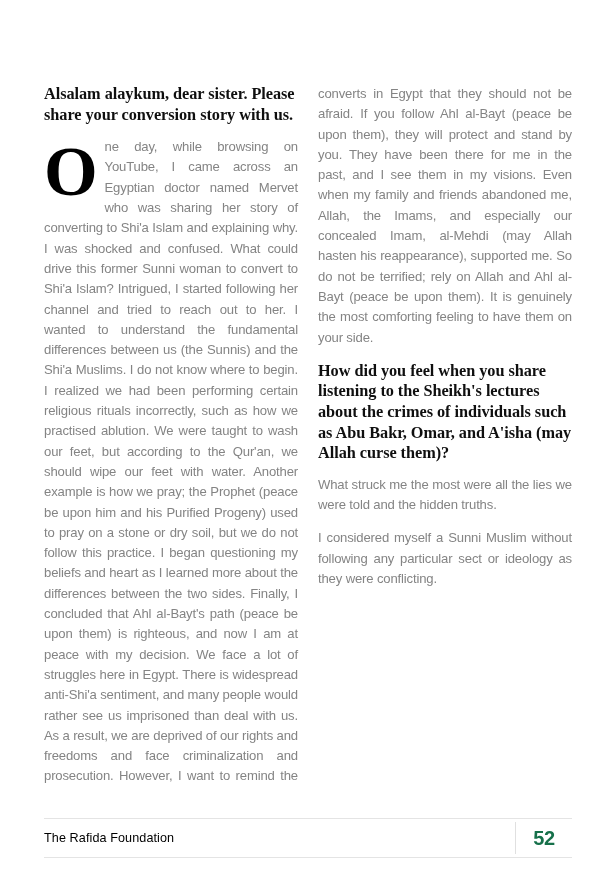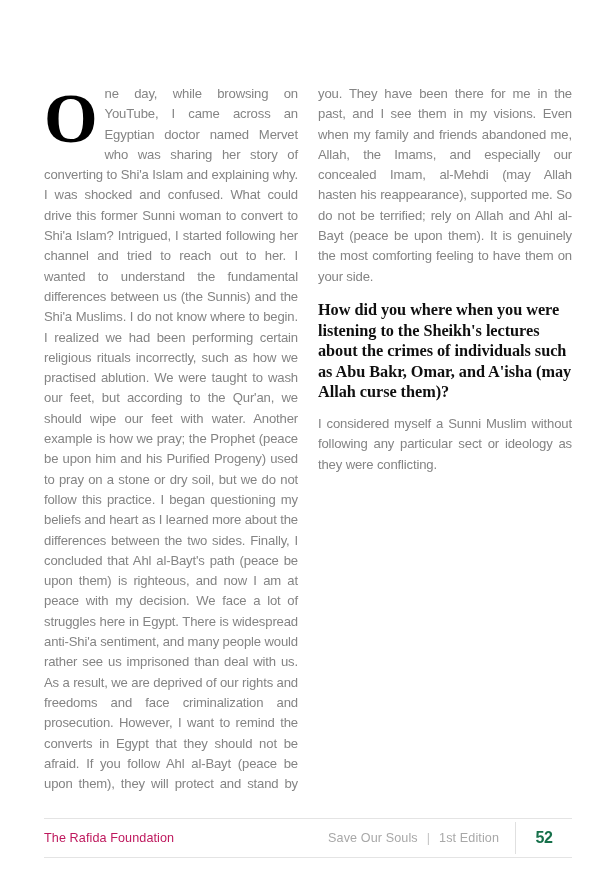--- a/index.html
+++ b/index.html
@@ -80,21 +80,21 @@
     width: 100%;
   }
   .footer-row {
     display: flex;
     align-items: center;
     height: 38px;
     position: relative;
   }
   .footer-left {
     font-size: 12.6px;
-    color: #be185d;
+    color: #000000;
     letter-spacing: 0.1px;
     flex: 0 0 auto;
   }
   .footer-spacer { flex: 1 1 auto; }
   .footer-mid {
     font-size: 12.6px;
     color: #a8a8a8;
     letter-spacing: 0.1px;
     display: flex;
     align-items: center;
@@ -104,57 +104,54 @@
   .footer-sep { color: #c4c4c4; }
   .vdivider {
     width: 1px;
     align-self: stretch;
     background: #e0e0e0;
     margin: 3px 0;
   }
   .page-number {
     font-family: "Liberation Sans", sans-serif;
     font-weight: bold;
-    font-size: 16px;
+    font-size: 20px;
     color: #16704a;
     letter-spacing: -0.3px;
     width: 56px;
     text-align: center;
     flex: 0 0 auto;
   }
 </style>
 </head>
 <body>
 
 <div class="page">
 
   <div class="content">
 
+    <h2 class="qheading first">Alsalam alaykum, dear sister. Please share your conversion story with us.</h2>
 
     <p class="body dropcap-para">One day, while browsing on YouTube, I came across an Egyptian doctor named Mervet who was sharing her story of converting to Shi'a Islam and explaining why. I was shocked and confused. What could drive this former Sunni woman to convert to Shi'a Islam? Intrigued, I started following her channel and tried to reach out to her. I wanted to understand the fundamental differences between us (the Sunnis) and the Shi'a Muslims. I do not know where to begin. I realized we had been performing certain religious rituals incorrectly, such as how we practised ablution. We were taught to wash our feet, but according to the Qur'an, we should wipe our feet with water. Another example is how we pray; the Prophet (peace be upon him and his Purified Progeny) used to pray on a stone or dry soil, but we do not follow this practice. I began questioning my beliefs and heart as I learned more about the differences between the two sides. Finally, I concluded that Ahl al-Bayt's path (peace be upon them) is righteous, and now I am at peace with my decision. We face a lot of struggles here in Egypt. There is widespread anti-Shi'a sentiment, and many people would rather see us imprisoned than deal with us. As a result, we are deprived of our rights and freedoms and face criminalization and prosecution. However, I want to remind the converts in Egypt that they should not be afraid. If you follow Ahl al-Bayt (peace be upon them), they will protect and stand by you. They have been there for me in the past, and I see them in my visions. Even when my family and friends abandoned me, Allah, the Imams, and especially our concealed Imam, al-Mehdi (may Allah hasten his reappearance), supported me. So do not be terrified; rely on Allah and Ahl al-Bayt (peace be upon them). It is genuinely the most comforting feeling to have them on your side.</p>
 
 
 
-    <h2 class="qheading">How did you where when you were listening to the Sheikh's lectures about the crimes of individuals such as Abu Bakr, Omar, and A'isha (may Allah curse them)?</h2>
+    <h2 class="qheading">How did you feel when you share listening to the Sheikh's lectures about the crimes of individuals such as Abu Bakr, Omar, and A'isha (may Allah curse them)?</h2>
 
+    <p class="body">What struck me the most were all the lies we were told and the hidden truths.</p>
 
 
     <p class="body tight">I considered myself a Sunni Muslim without following any particular sect or ideology as they were conflicting.</p>
 
   </div>
 
   <div class="footer">
     <div class="rule"></div>
     <div class="footer-row">
       <div class="footer-left">The Rafida Foundation</div>
       <div class="footer-spacer"></div>
-      <div class="footer-mid">
-        <span>Save Our Souls</span>
-        <span class="footer-sep">|</span>
-        <span>1st Edition</span>
-      </div>
       <div class="vdivider"></div>
       <div class="page-number">52</div>
     </div>
     <div class="rule"></div>
   </div>
 
 </div>
 
 </body></html>

